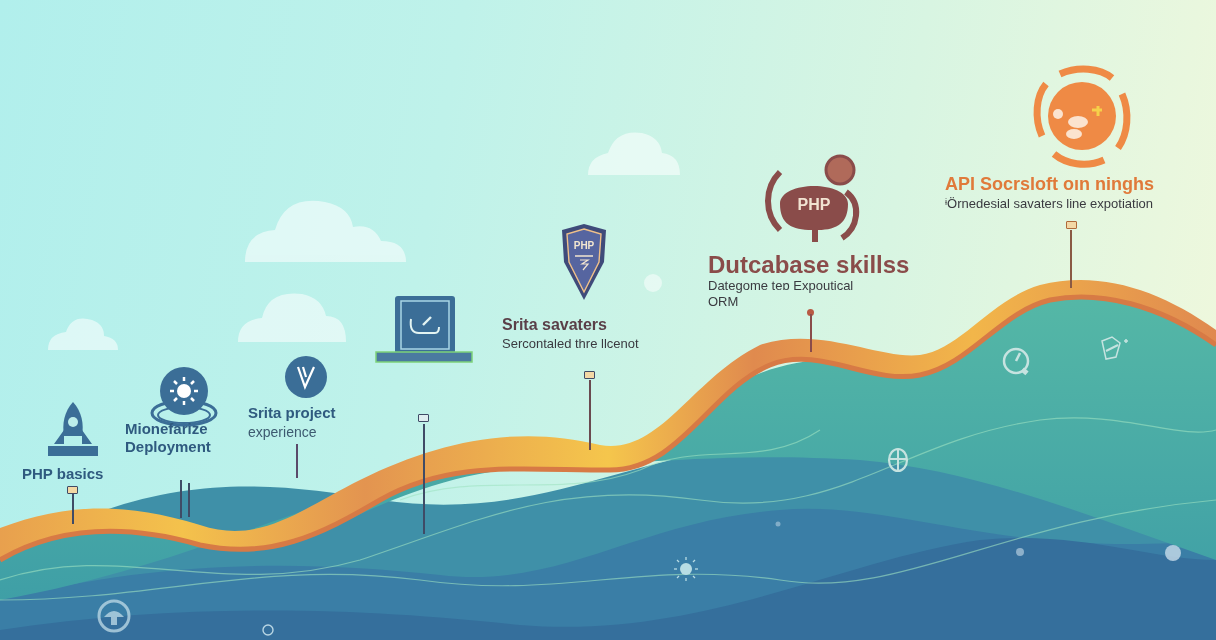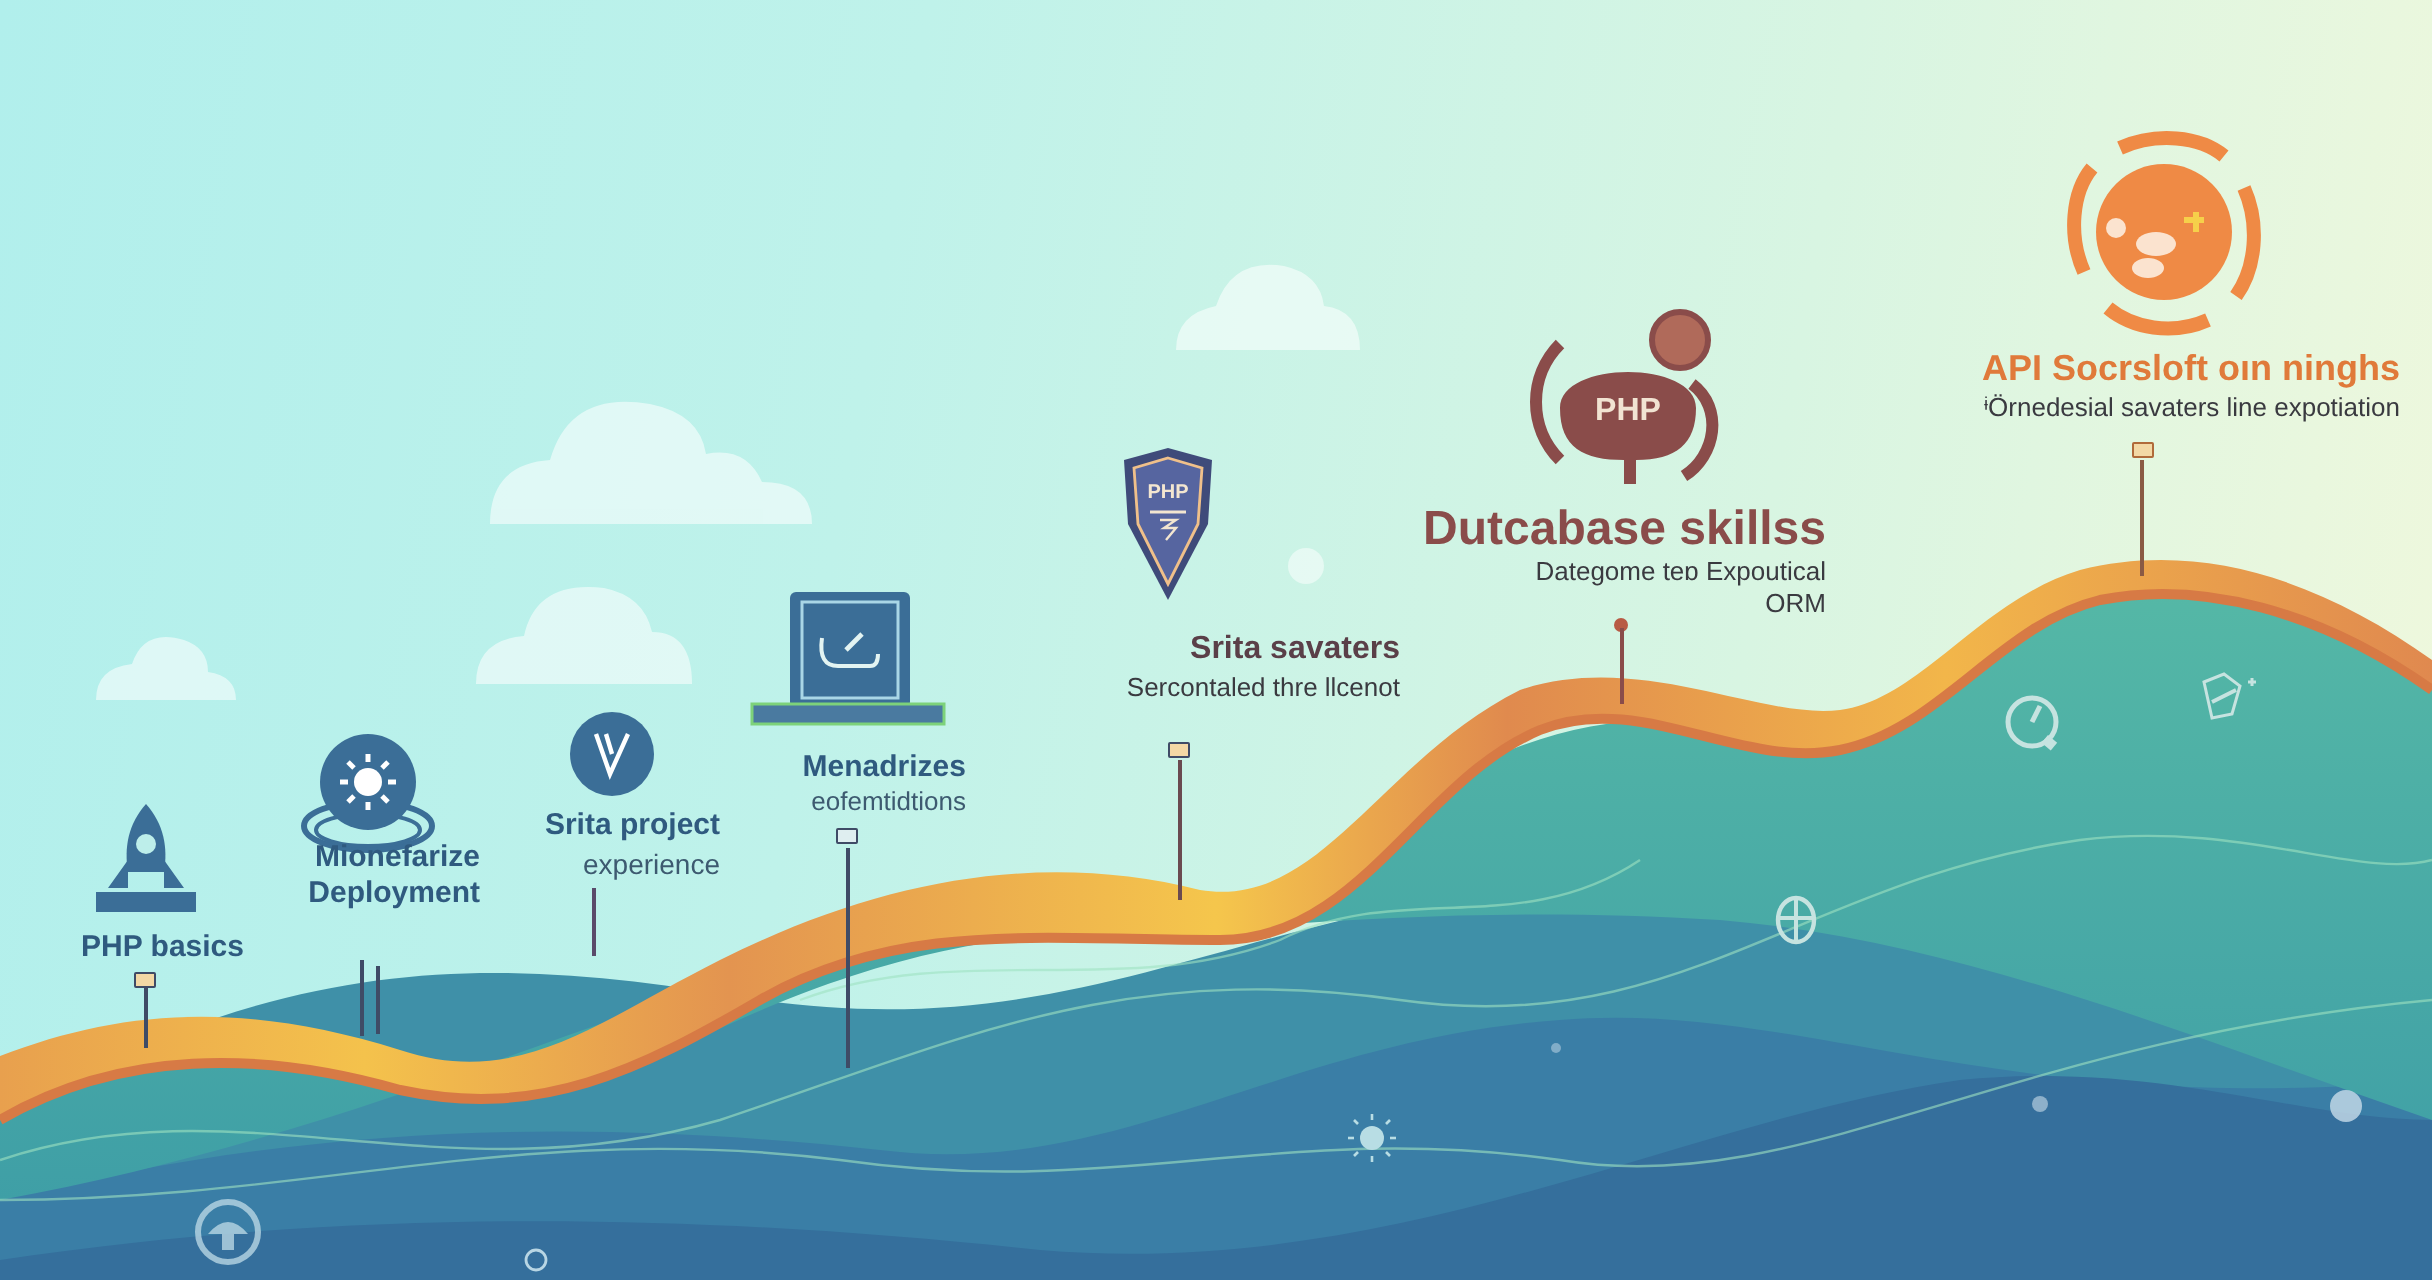--- a/index.html
+++ b/index.html
@@ -1,21 +1,21 @@
 <!DOCTYPE html>
 <html><head>
   <meta charset="utf-8">
   <style>
     html, body { margin: 0; padding: 0; }
     body { width: 1216px; height: 640px; overflow: hidden; position: relative;
       font-family: "Liberation Sans", "DejaVu Sans", sans-serif; }
     .scene { position: absolute; left: 0; top: 0; width: 1216px; height: 640px; overflow: hidden;
       background: linear-gradient(100deg, #b1efec 0%, #bff2ea 35%, #d8f5e2 70%, #f1f8dc 100%); }
     svg.bg { position: absolute; left: 0; top: 0; }
-    .milestone { position: absolute; text-align: right; }
+    .milestone { position: absolute; text-align: left; }
     .title { font-weight: bold; font-size: 15px; color: #2f5a7f; white-space: nowrap; line-height: 18px; }
     .sub { font-size: 13px; color: #3d5a70; white-space: nowrap; line-height: 16px; }
     .pin { position: absolute; width: 2px; background: #3f4b66; }
     .flag { position: absolute; width: 9px; height: 6px; border: 1.5px solid #3f4b66; background: #f3d8a5; border-radius: 1px; }
     .icon { position: absolute; }
   </style>
 </head>
 <body>
 
 <div class="scene">
@@ -147,35 +147,31 @@
   </div>
   <div class="pin" style="left:296px;top:444px;height:34px;background:#5a4a6a"></div>
 
   <svg class="icon" style="left:375px;top:295px" width="100" height="70" viewBox="0 0 100 70">
     <rect x="20" y="1" width="60" height="58" rx="3" fill="#3b6e97"></rect>
     <rect x="26" y="6" width="48" height="48" fill="none" stroke="#a9d6e6" stroke-width="1.5"></rect>
     <path d="M36 24 q-2 14 8 14 l16 0 q4 0 4-6" fill="none" stroke="#e3f4f2" stroke-width="2"></path>
     <path d="M48 30 L56 22" stroke="#e3f4f2" stroke-width="2.4"></path>
     <rect x="1" y="57" width="96" height="10" fill="#4a7aa0" stroke="#7dd27a" stroke-width="1.5"></rect>
   </svg>
-  <div class="milestone" style="left:368px;top:375px;width:115px">
-    <div class="title">Menadrizes</div>
-    <div class="sub">eofemtidtions</div>
-  </div>
   <div class="flag" style="left:418px;top:414px;background:#dfeef0"></div>
   <div class="pin" style="left:423px;top:424px;height:110px"></div>
 
   <svg class="icon" style="left:560px;top:222px" width="48" height="80" viewBox="0 0 48 80">
     <path d="M24 2 L46 8 L44 40 L24 78 L4 40 L2 8 Z" fill="#3f4b7a"></path>
     <path d="M24 7 L41 12 L39 40 L24 70 L9 40 L7 12 Z" fill="#5665a0" stroke="#f0c08a" stroke-width="1.4"></path>
     <text x="24" y="27" text-anchor="middle" font-size="10" font-weight="bold" fill="#f3e6d0" font-family="Liberation Sans, sans-serif">PHP</text>
     <line x1="15" y1="34" x2="33" y2="34" stroke="#f3e6d0" stroke-width="1.5"></line>
     <path d="M20 38 h8 l-6 4 h6 l-5 6" fill="none" stroke="#f3e6d0" stroke-width="1.2"></path>
   </svg>
-  <div class="milestone" style="left:480px;top:316px;width:220px">
+  <div class="milestone" style="left:502px;top:316px;width:220px">
     <div class="title" style="color:#5a3f48;font-size:16px">Srita savaters</div>
     <div class="sub" style="color:#3a3a40;margin-top:2px">Sercontaled thre llcenot</div>
   </div>
   <div class="flag" style="left:584px;top:371px"></div>
   <div class="pin" style="left:589px;top:380px;height:70px;background:#6a4a50"></div>
 
   <svg class="icon" style="left:758px;top:152px" width="110" height="96" viewBox="0 0 110 96">
     <path d="M22 20 C6 36 6 62 22 78" fill="none" stroke="#8a4c4a" stroke-width="6"></path>
     <path d="M88 40 C104 52 100 76 84 86" fill="none" stroke="#8a4c4a" stroke-width="6"></path>
     <circle cx="82" cy="18" r="14" fill="#b06a5a" stroke="#8a4c4a" stroke-width="3"></circle>

